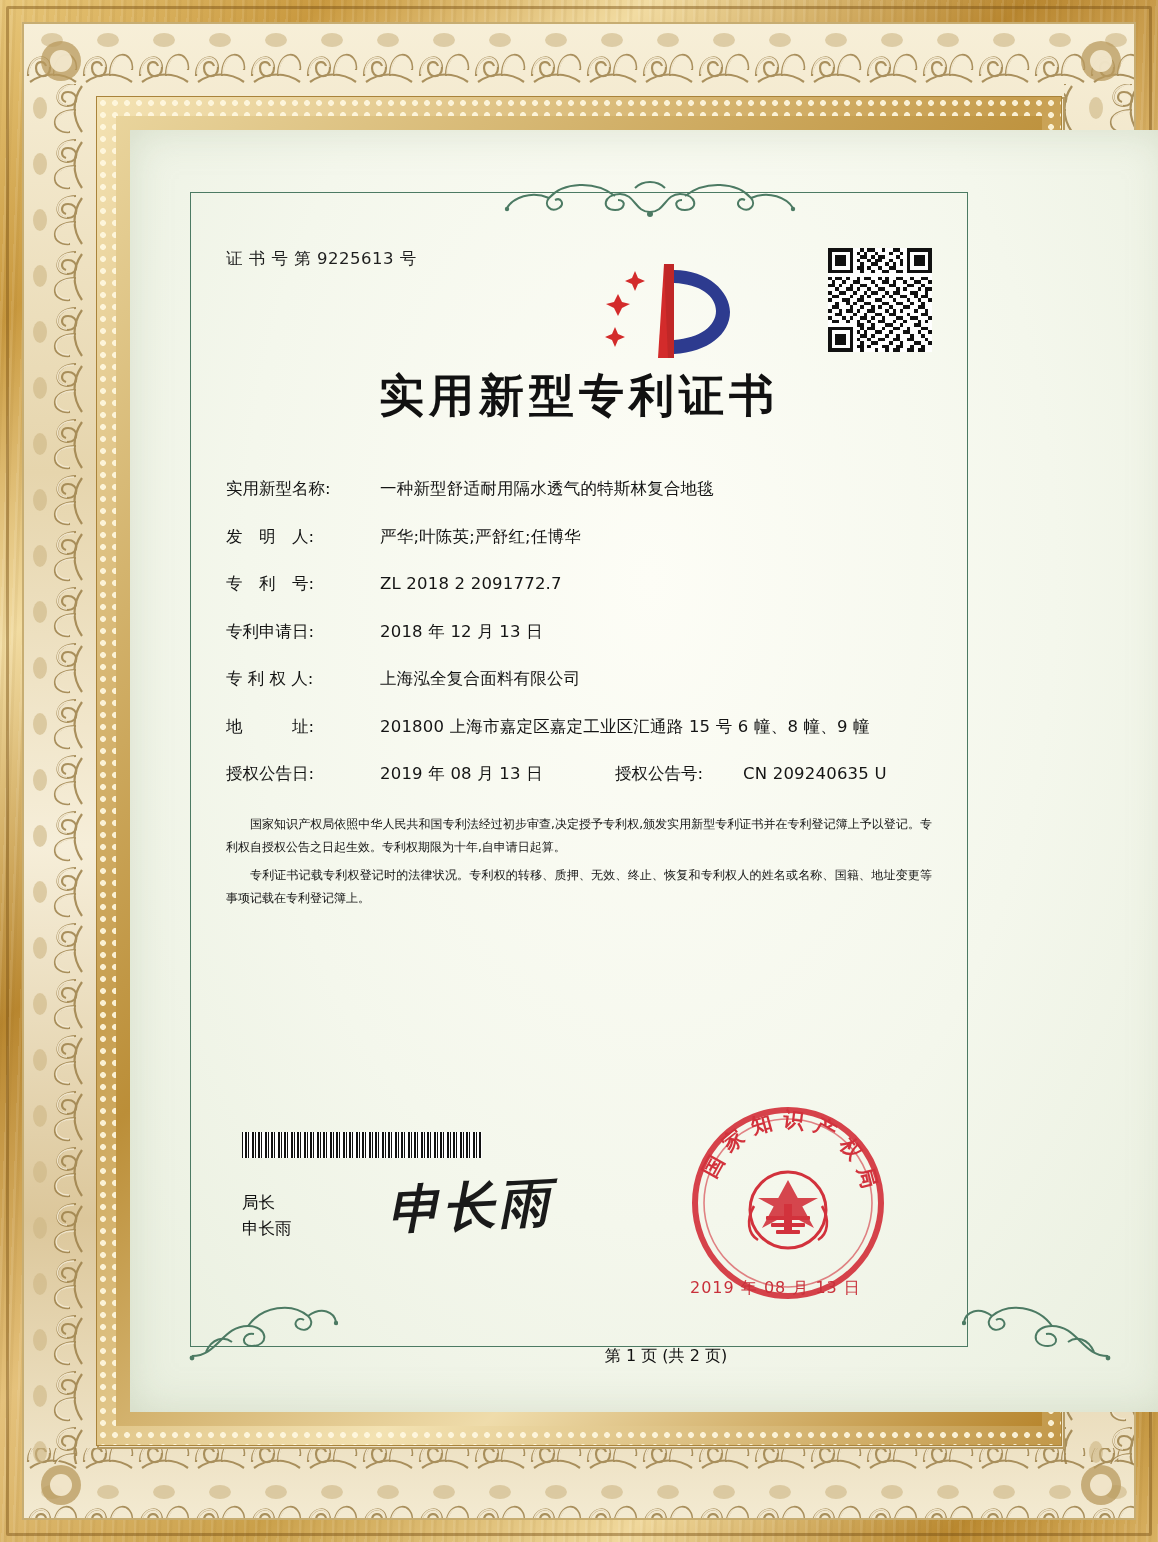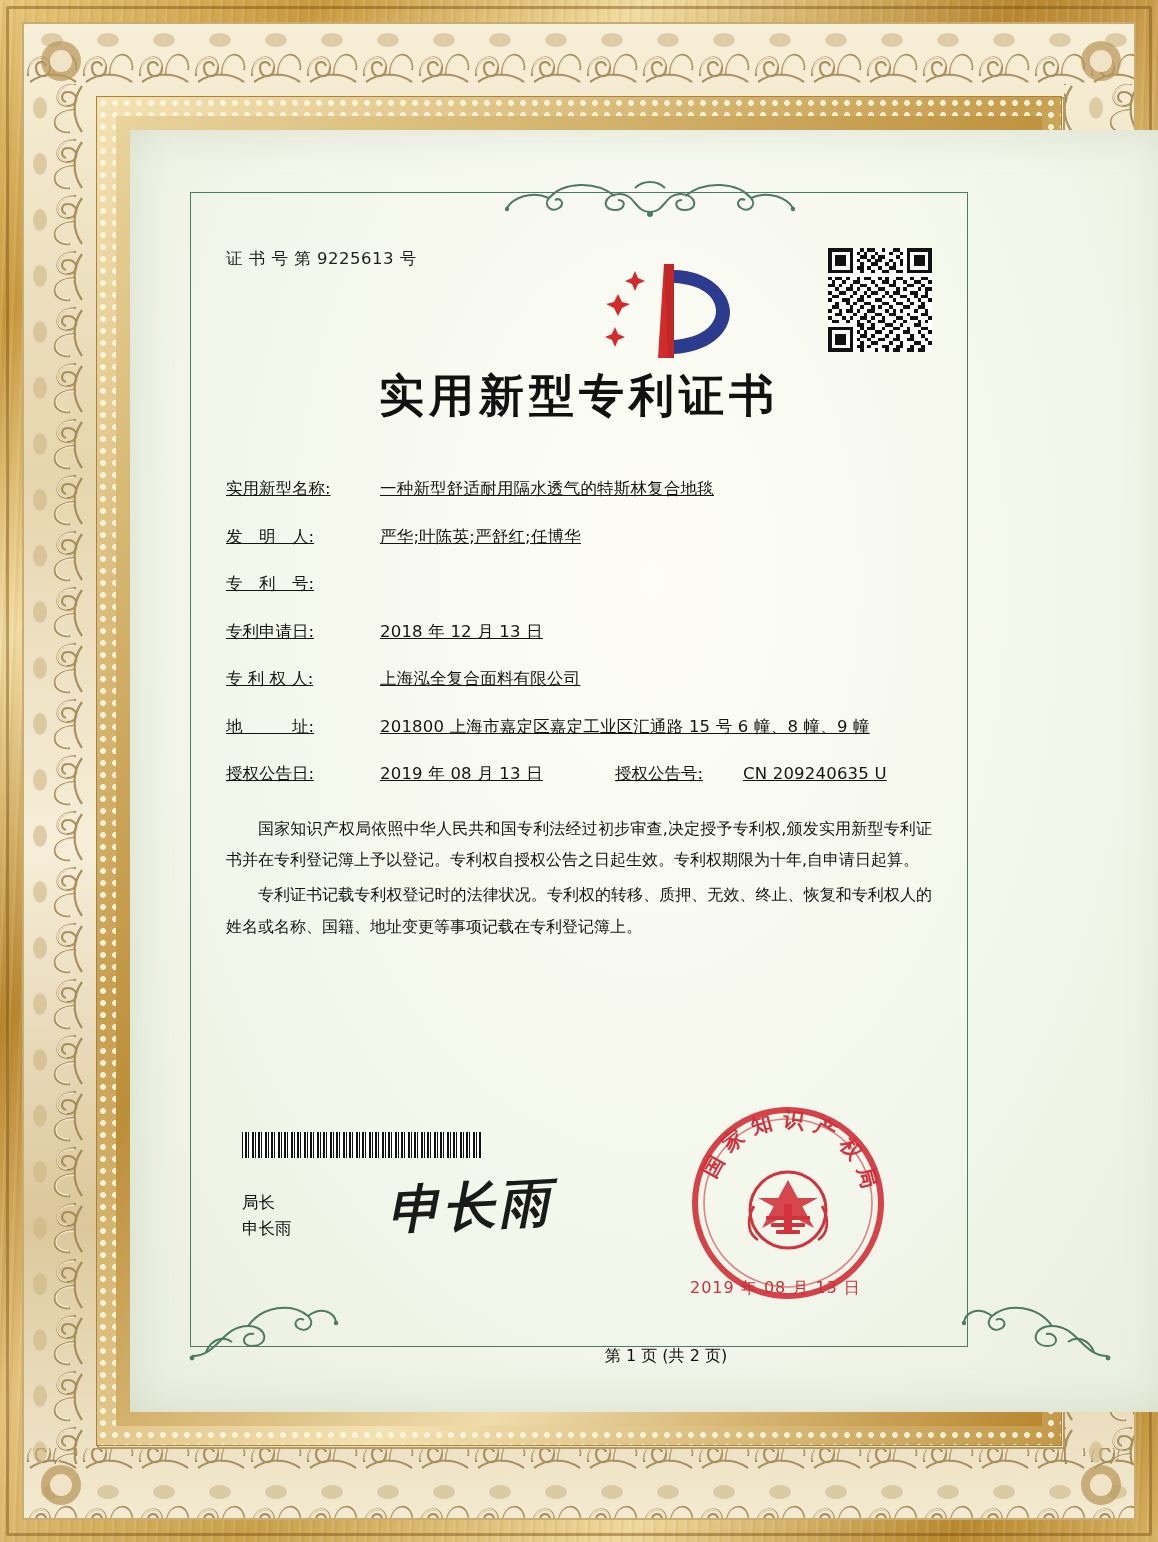--- a/index.html
+++ b/index.html
@@ -161,21 +161,20 @@
     margin-top: 50px;
     font-family: "DejaVu Sans", sans-serif;
     font-size: 16.5px;
     color: #141414;
     line-height: 1.55;
   }
   .field-row {
     display: flex;
     align-items: center;
     margin-bottom: 22px;
-    text-decoration: underline;
   }
   .field-label {
     width: 118px;
     flex: 0 0 118px;
     white-space: pre;
     letter-spacing: 0px;
   }
   .field-value {
     flex: 1 1 auto;
     letter-spacing: .2px;
@@ -185,21 +184,21 @@
   .field-sep { width: 72px; flex: 0 0 72px; }
   .field-label2 {
     flex: 0 0 auto;
     white-space: pre;
     margin-right: 4px;
   }
 
   .paragraphs {
     margin-top: 26px;
     font-family: "DejaVu Sans", sans-serif;
-    font-size: 16px;
+    font-size: 12px;
     color: #141414;
     line-height: 1.95;
     text-align: justify;
   }
   .paragraphs p {
     margin: 0 0 4px 0;
     text-indent: 2em;
   }
 
   
@@ -625,20 +624,21 @@
         <div class="field-value">一种新型舒适耐用隔水透气的特斯林复合地毯</div>
       </div>
 
       <div class="field-row">
         <div class="field-label">发　明　人:</div>
         <div class="field-value">严华;叶陈英;严舒红;任博华</div>
       </div>
 
       <div class="field-row">
         <div class="field-label">专　利　号:</div>
+        <div class="field-value">ZL 2018 2 2091772.7</div>
       </div>
 
       <div class="field-row">
         <div class="field-label">专利申请日:</div>
         <div class="field-value">2018 年 12 月 13 日</div>
       </div>
 
       <div class="field-row">
         <div class="field-label">专 利 权 人:</div>
         <div class="field-value">上海泓全复合面料有限公司</div>

